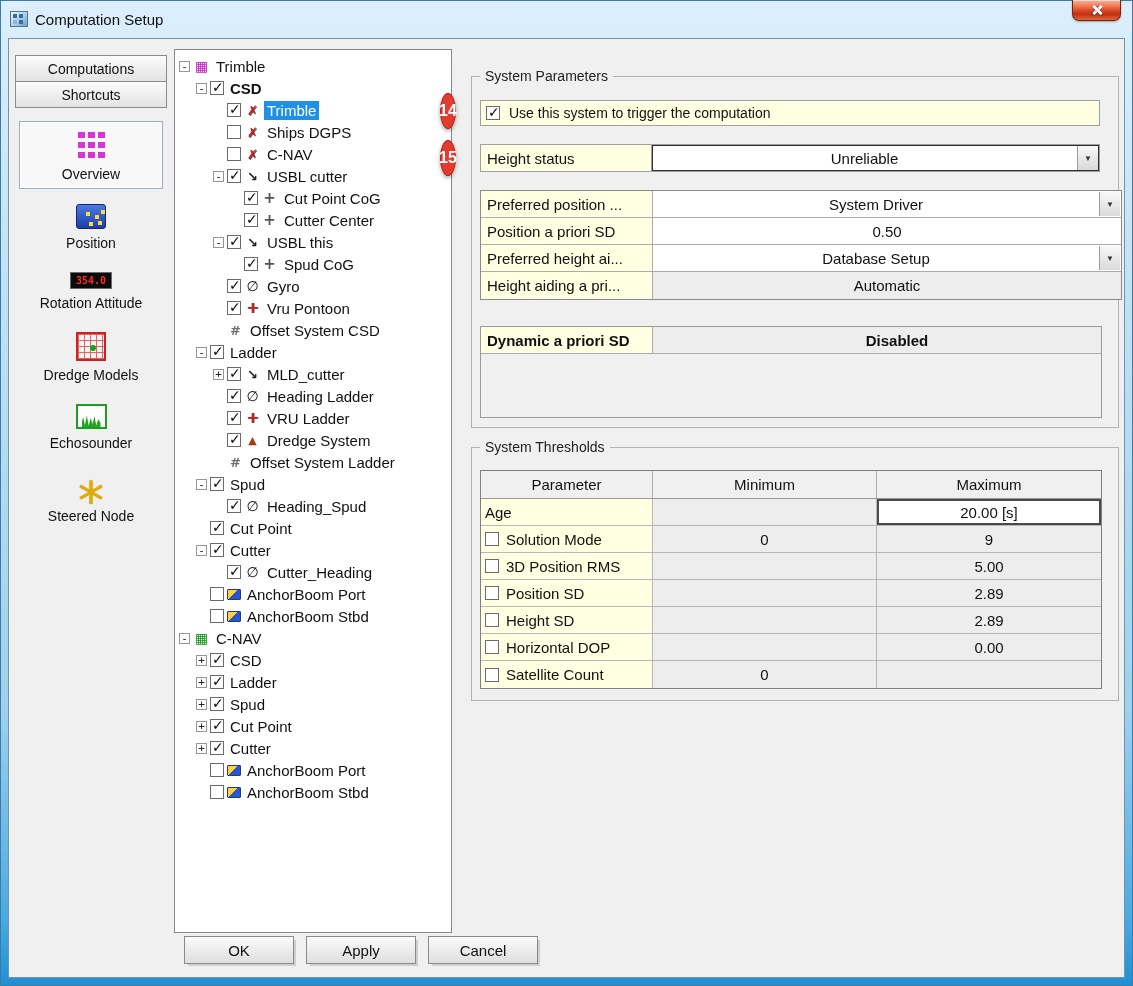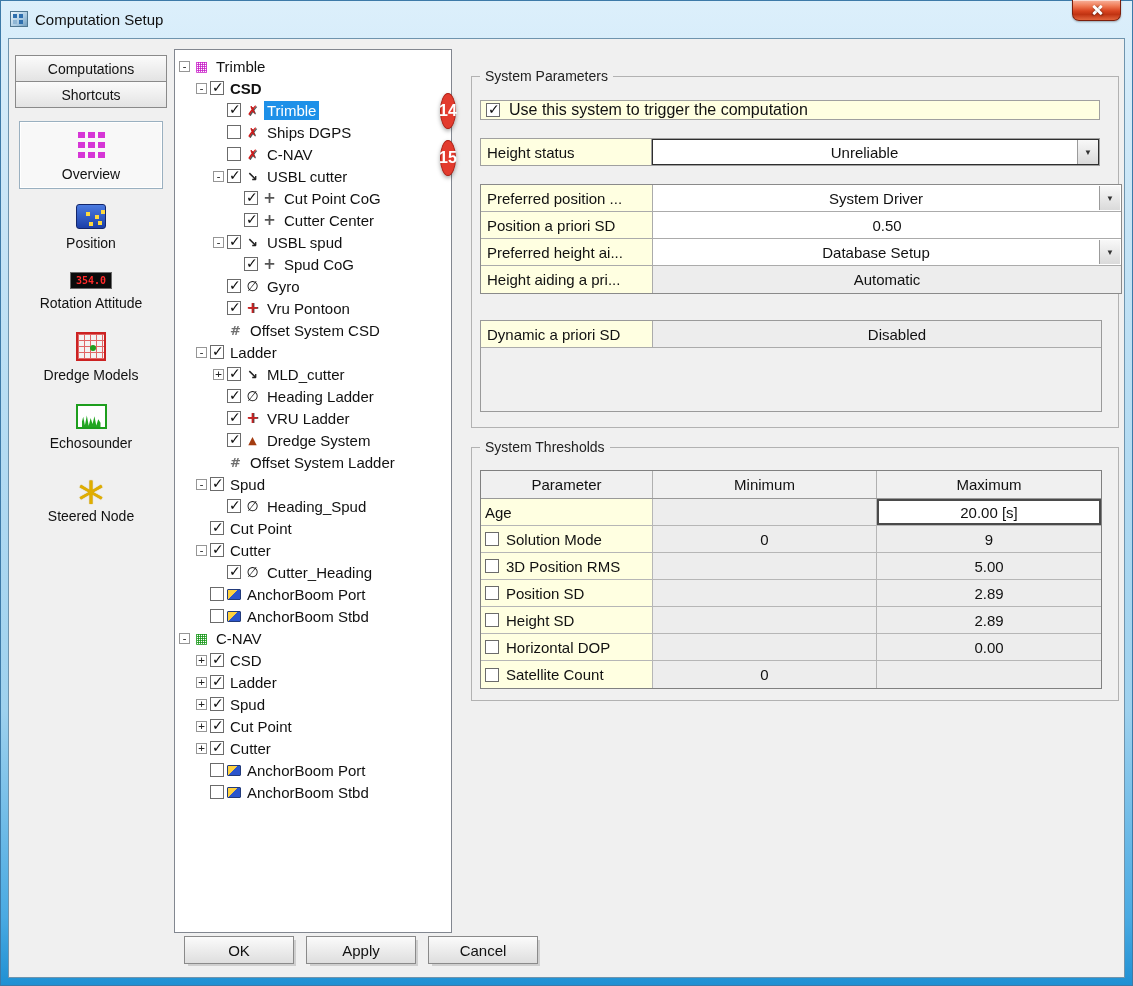--- a/index.html
+++ b/index.html
@@ -78,42 +78,42 @@
   .tlabel{padding:1px 3px;}
   .tlabel.b{font-weight:bold;}
   .tlabel.sel-label{background:#1e90e8;color:#fff;}
 
   
   .group{position:absolute;border:1px solid #b2b2b2;background:#f0f0f0;}
   .group1{left:462px;top:37px;width:648px;height:352px;}
   .group2{left:462px;top:408px;width:648px;height:254px;}
   .legend{position:absolute;top:-9px;left:8px;background:#f0f0f0;padding:0 5px;font-size:14px;color:#222;}
 
-  .trigger-row{margin:23px 18px 0 8px;height:20px;background:#ffffe1;border:1px solid #a0a0a0;
-    display:flex;align-items:center;gap:9px;padding-left:5px;font-size:16px;}
+  .trigger-row{margin:23px 18px 0 8px;height:26px;background:#ffffe1;border:1px solid #a0a0a0;
+    display:flex;align-items:center;gap:9px;padding-left:5px;font-size:14px;}
   .mini-table{display:grid;grid-template-columns:172px 1fr;margin:18px 18px 0 8px;height:28px;}
   .lbl-cell{background:#ffffe1;border:1px solid #a0a0a0;display:flex;align-items:center;padding-left:6px;font-size:15px;}
   .val-cell{border:1px solid #a0a0a0;border-left:none;display:flex;align-items:center;justify-content:center;
     font-size:15px;background:#fff;position:relative;}
   .combo{padding-right:22px;}
   .combo.focused{box-shadow:inset 0 0 0 1px #2e2e2e;}
   .combo-btn{position:absolute;right:1px;top:1px;bottom:1px;width:21px;
     background:linear-gradient(#f8f8f8,#dadada);border-left:1px solid #9b9b9b;
     display:flex;align-items:center;justify-content:center;font-size:8px;color:#333;}
 
   .param-table{margin:18px 18px 0 8px;width:642px;border:1px solid #8a8a8a;background:#86efac;}
   .ptr{display:grid;grid-template-columns:172px 1fr;height:27px;}
   .ptr:not(:last-child){border-bottom:1px solid #ababab;}
   .ptr .l{background:#ffffe1;border-right:1px solid #ababab;display:flex;align-items:center;padding-left:6px;font-size:15px;}
   .ptr .v{position:relative;display:flex;align-items:center;justify-content:center;font-size:15px;background:#fff;}
   .ptr .v.ro{background:#ededed;}
   .ptr .v.combo{padding-right:22px;}
 
   .dyn-box{margin:26px 18px 0 8px;width:622px;height:92px;border:1px solid #9a9a9a;background:#f0f0f0;}
-  .dyn-row{display:grid;grid-template-columns:172px 1fr;height:27px;}
+  .dyn-row{display:grid;grid-template-columns:172px 1fr;height:27px;font-weight:bold;}
   .dyn-row .l{background:#ffffe1;border-right:1px solid #ababab;border-bottom:1px solid #ababab;
     display:flex;align-items:center;padding-left:6px;font-size:15px;}
   .dyn-row .v{background:#ededed;border-bottom:1px solid #ababab;display:flex;align-items:center;
     justify-content:center;font-size:15px;padding-left:40px;}
 
   .th-table{margin:22px 18px 0 8px;width:622px;border:1px solid #808080;background:#fff;}
   .th-head{display:grid;grid-template-columns:172px 224px 1fr;height:28px;background:#f0f0f0;border-bottom:1px solid #999;}
   .th-head .hc{display:flex;align-items:center;justify-content:center;font-size:15px;border-right:1px solid #b0b0b0;}
   .th-head .hc:last-child{border-right:none;}
   .th-row{display:grid;grid-template-columns:172px 224px 1fr;height:27px;}
@@ -223,21 +223,21 @@
         <div class="trow" style="padding-left: 55px;">
           <span class="exp-space"></span>
           <span class="cb on"></span>
           <span class="ti ti-node">+</span>
           <span class="tlabel">Cutter Center</span>
         </div>
         <div class="trow" style="padding-left: 38px;">
           <span class="exp">-</span>
           <span class="cb on"></span>
           <span class="ti ti-usbl">↘</span>
-          <span class="tlabel">USBL spud</span>
+          <span class="tlabel">USBL this</span>
         </div>
         <div class="trow" style="padding-left: 55px;">
           <span class="exp-space"></span>
           <span class="cb on"></span>
           <span class="ti ti-node">+</span>
           <span class="tlabel">Spud CoG</span>
         </div>
         <div class="trow" style="padding-left: 38px;">
           <span class="exp-space"></span>
           <span class="cb on"></span>

